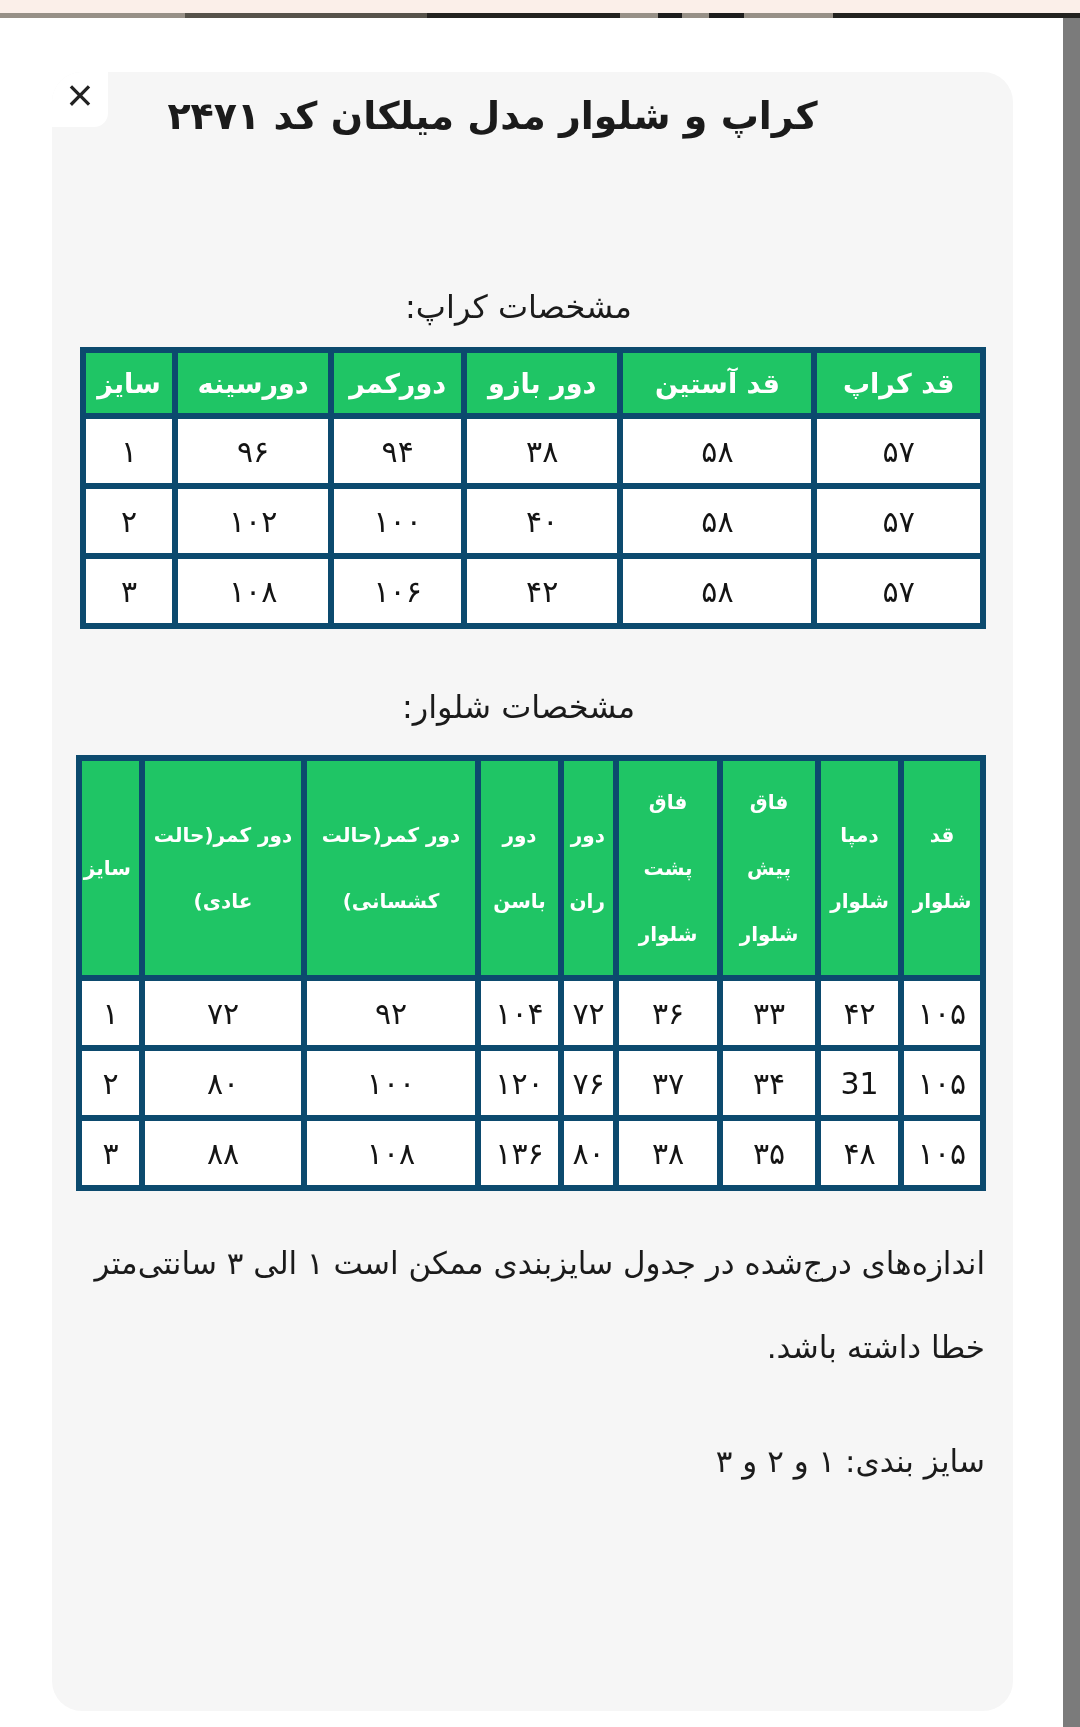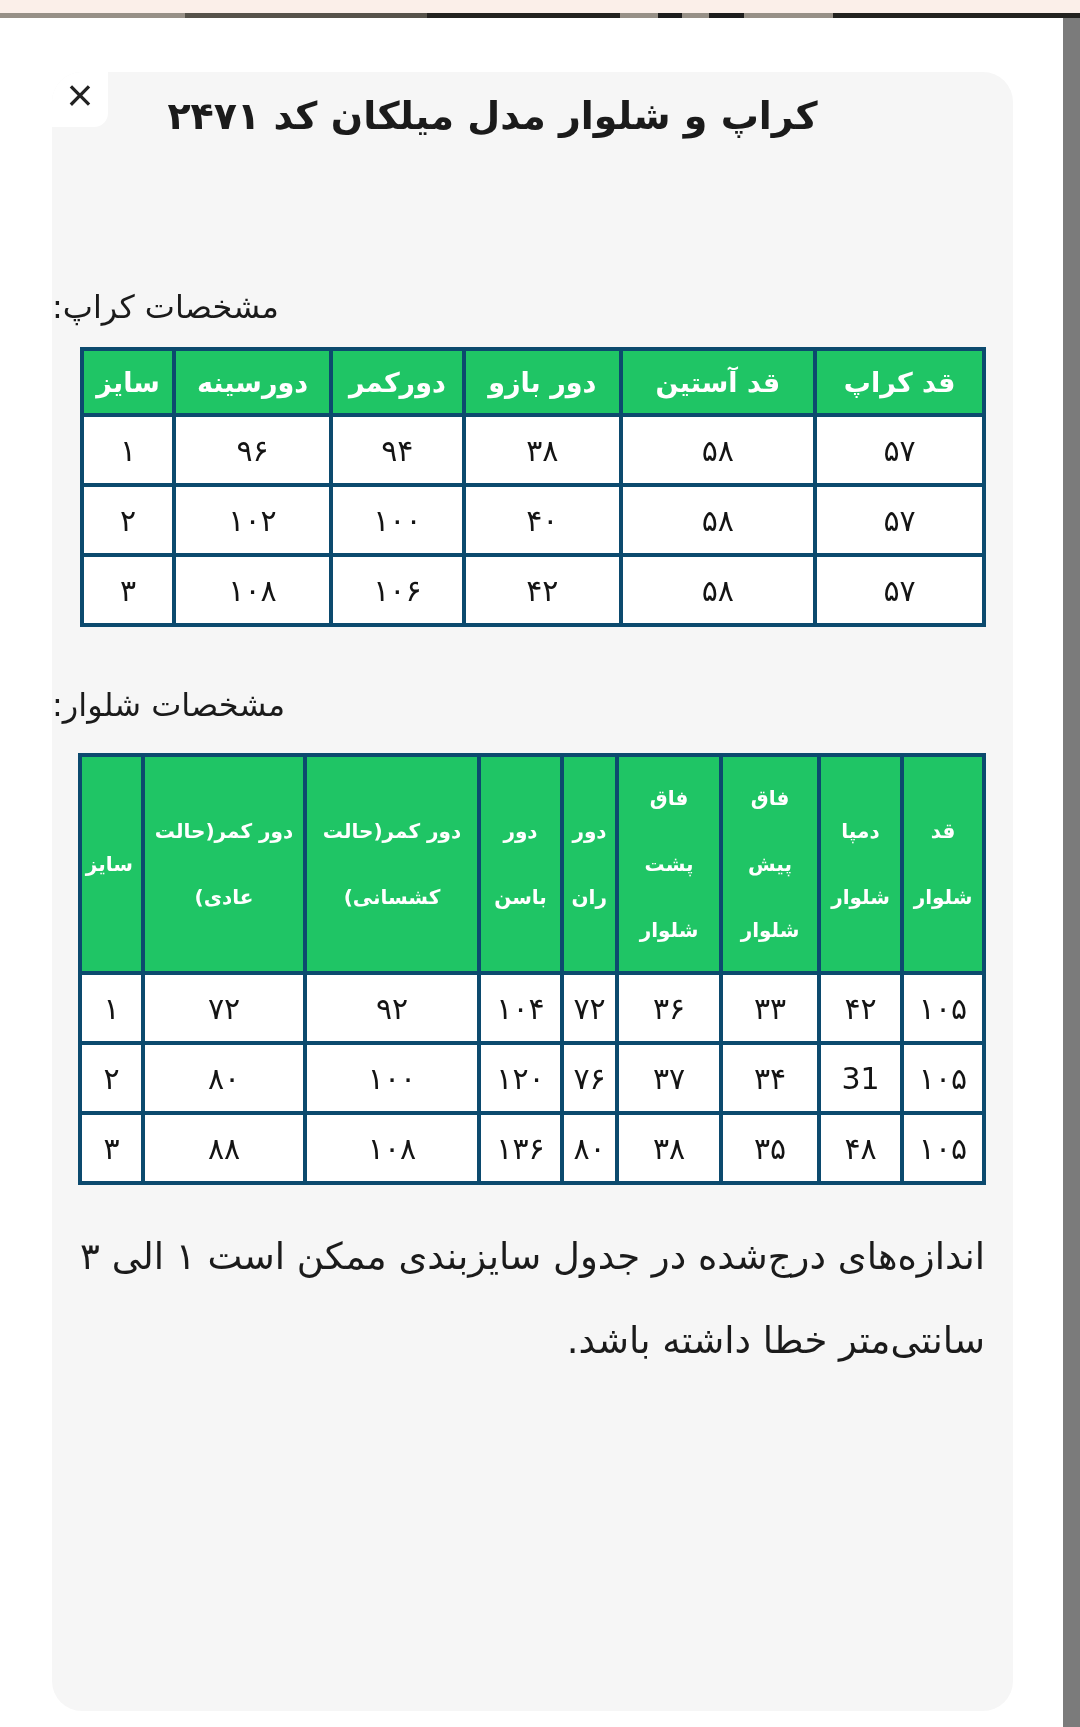--- a/index.html
+++ b/index.html
@@ -42,45 +42,45 @@
     display: flex; align-items: flex-start; justify-content: center;
     cursor: pointer; padding: 0;
   }
   .close-notch span { font-size: 46px; line-height: 46px; color: #222; font-weight: 400; }
 
   h1.title {
     margin: 18px 80px 0 0;
     font-size: 38px; line-height: 52px; font-weight: 700;
     text-align: center;
   }
-  p.section { margin: 143px 28px 0 0; font-size: 32px; line-height: 44px; text-align: left; }
+  p.section { margin: 143px 28px 0 0; font-size: 32px; line-height: 44px; text-align: center; }
   p.section.s2 { margin-top: 56px; }
 
   table {
     border-collapse: collapse; table-layout: fixed;
     width: 906px; margin: 18px 27px 0 0;
     background: #ffffff; border: 2px solid #3d3d3d;
   }
-  th, td { border: 4px solid #0c4a6e; text-align: center; vertical-align: middle; padding: 8px; }
+  th, td { border: 6px solid #0c4a6e; text-align: center; vertical-align: middle; padding: 8px; }
   th { background: #1fc565; color: #ffffff; font-weight: 700; }
   td { font-size: 30px; color: #141414; background: #ffffff; }
 
   .t1 th { height: 66px; font-size: 27px; }
   .t1 td { height: 70px; }
   .t1 th:nth-child(1){width:165px}.t1 th:nth-child(2){width:190px}.t1 th:nth-child(3){width:153px}
   .t1 th:nth-child(4){width:130px}.t1 th:nth-child(5){width:153px}.t1 th:nth-child(6){width:90px}
 
   .t2 { margin-top: 26px; }
   .t2 th { height: 206px; font-size: 20px; line-height: 66px; }
   .t2 td { height: 70px; }
   .t2 th:nth-child(1){width:82px}.t2 th:nth-child(2){width:83px}.t2 th:nth-child(3){width:98px}
   .t2 th:nth-child(4){width:104px}.t2 th:nth-child(5){width:55px}.t2 th:nth-child(6){width:83px}
   .t2 th:nth-child(7){width:174px}.t2 th:nth-child(8){width:162px}.t2 th:nth-child(9){width:63px}
 
-  p.note { margin: 30px 28px 0 0; width: 905px; font-size: 37px; line-height: 84px; text-align: right; }
+  p.note { margin: 30px 28px 0 0; width: 905px; font-size: 31px; line-height: 84px; text-align: right; }
   .sizes { margin: 36px 28px 0 0; }
   .sizes p { margin: 0; font-size: 31px; line-height: 72px; text-align: right; }
 </style>
 </head>
 <body>
 
 <div class="screen">
 
   <div class="topbar"></div>
   <div class="topline"></div>
@@ -190,16 +190,17 @@
             <td>۱۰۸</td>
             <td>۸۸</td>
             <td>۳</td>
           </tr>
         </tbody>
     </table>
 
     <p class="note">اندازه‌های درج‌شده در جدول سایزبندی ممکن است ۱ الی ۳ سانتی‌متر خطا داشته باشد.</p>
 
     <div class="sizes">
+      <p>سایز بندی: ۱ و ۲ و ۳</p>
     </div>
 
   </div>
 </div>
 
 </body></html>

